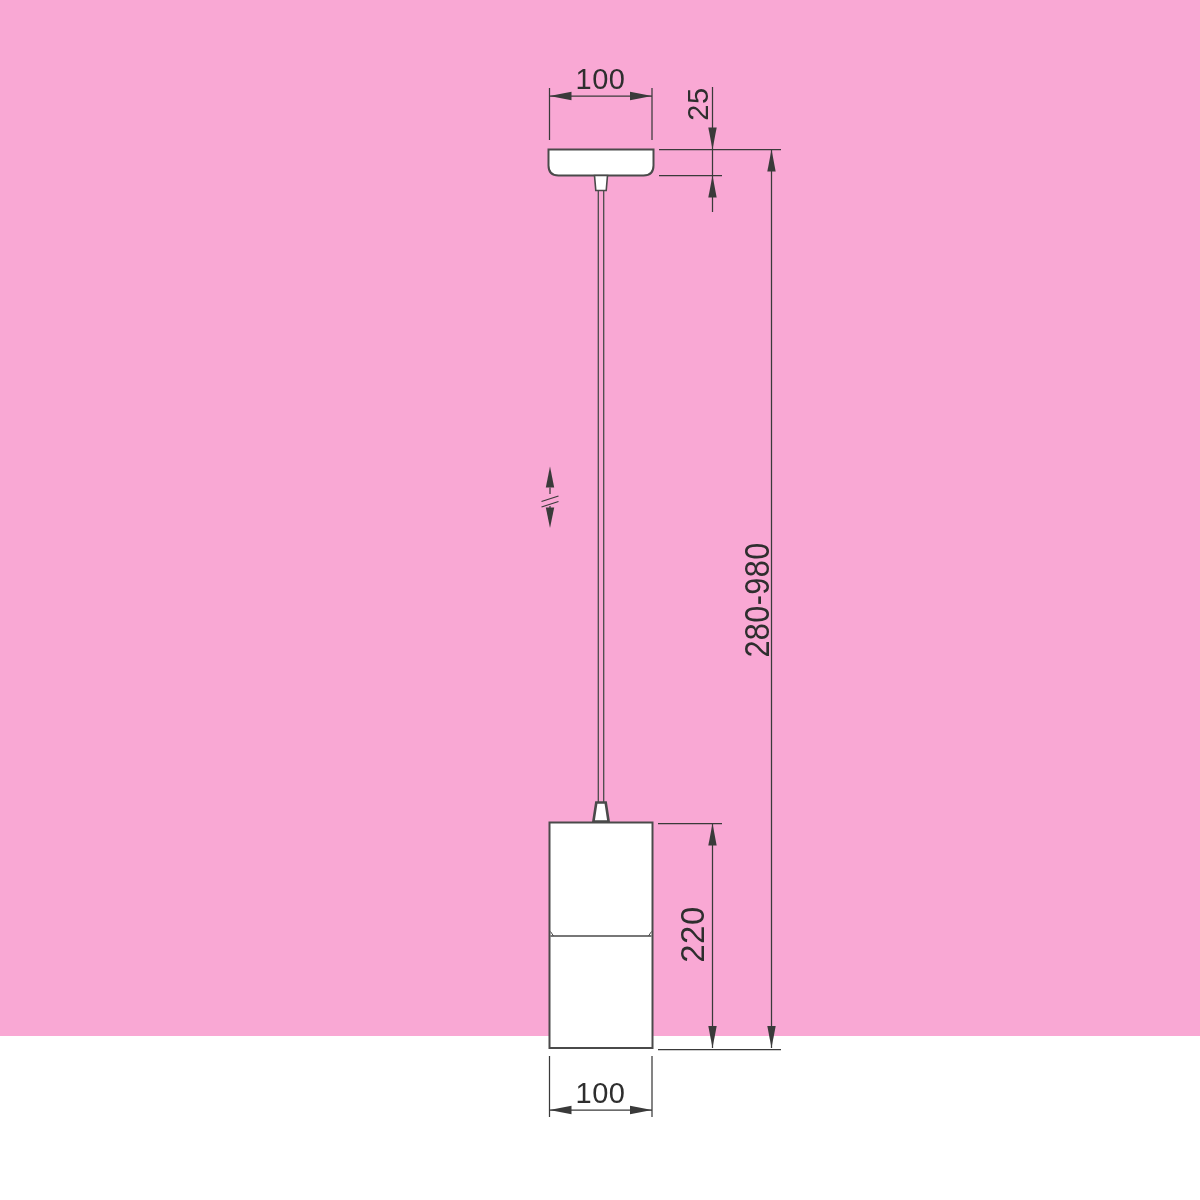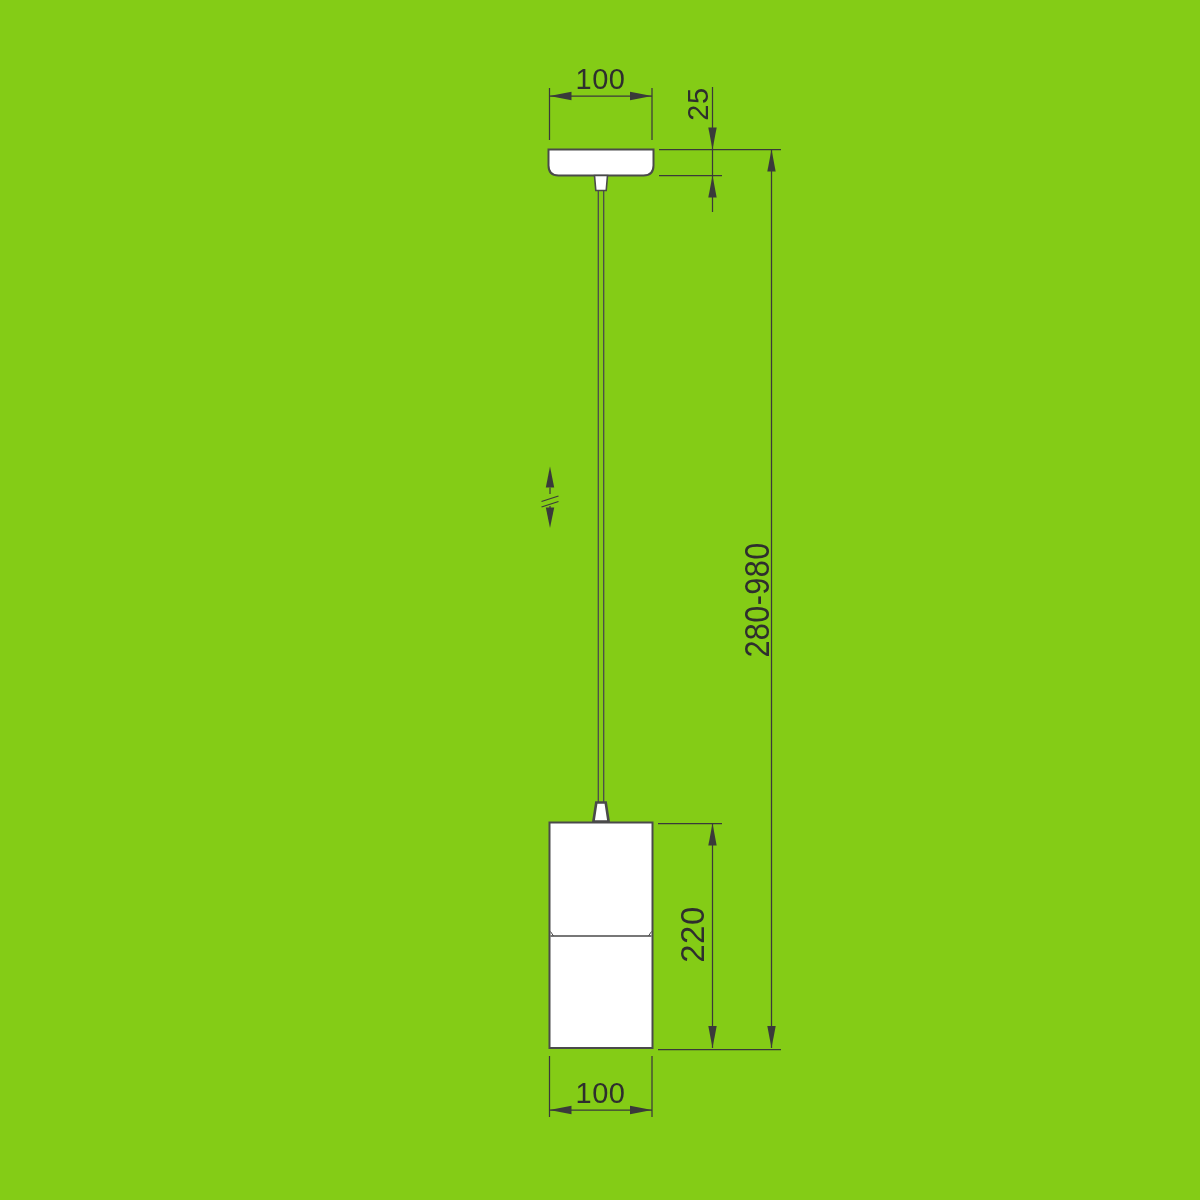--- a/index.html
+++ b/index.html
@@ -7,22 +7,22 @@
     padding: 0;
     background: #ffffff;
     width: 1200px;
     height: 1200px;
     overflow: hidden;
     font-family: "Liberation Sans", sans-serif;
   }
   .stage {
     position: relative;
     width: 1200px;
-    height: 1200px;
-    background: #84cc16;
+    height: 1036px;
+    background: #f9a8d4;
   }
   svg { display: block; }
   .outline { fill: #ffffff; stroke: #4a4a4a; }
   .thin    { fill: none;    stroke: #4a4a4a; }
   .dimline { fill: none;    stroke: #3a3a3a; stroke-width: 1.25; }
   .arrow   { stroke: none; }
   .dim-text {
     font-family: "Liberation Sans", sans-serif;
     fill: #2e2e2e;
     letter-spacing: 0.5px;

